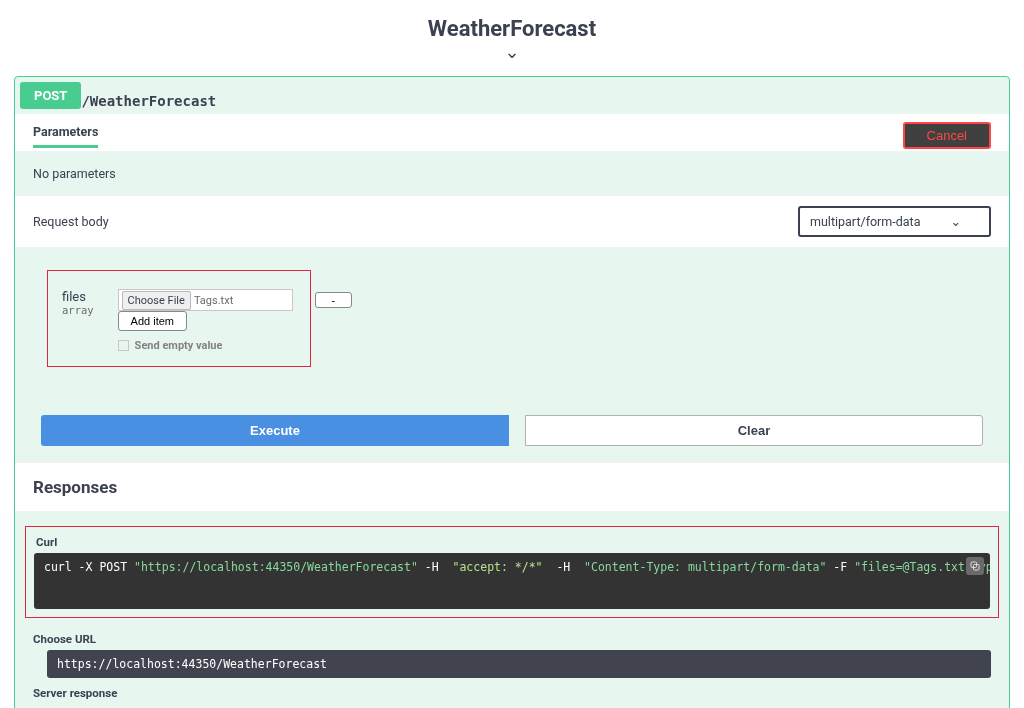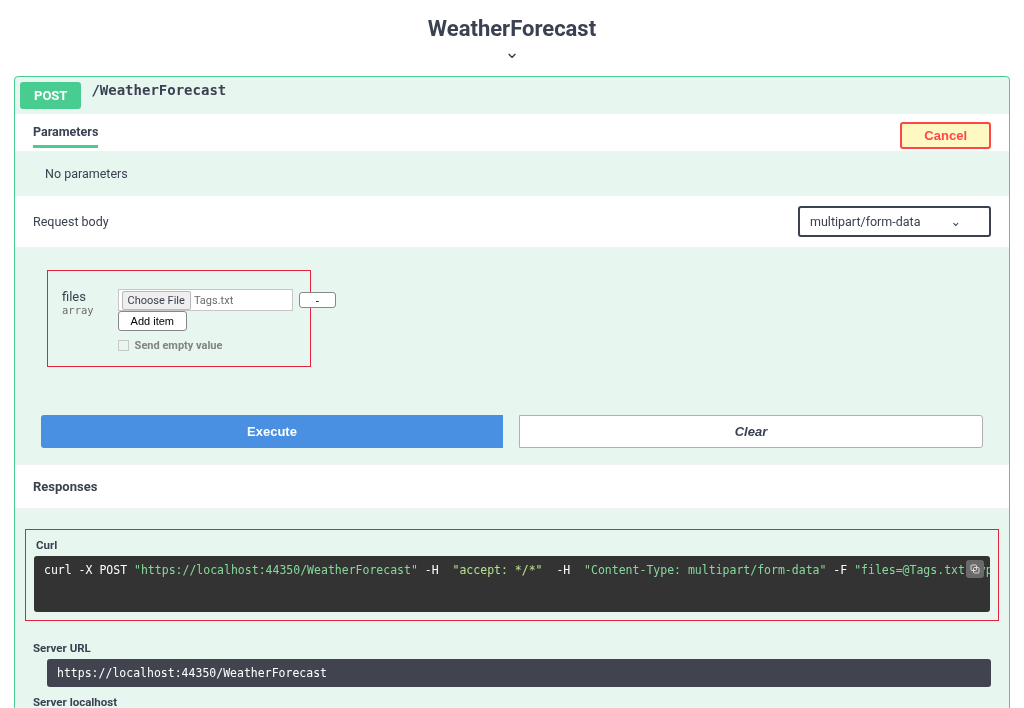--- a/index.html
+++ b/index.html
@@ -24,23 +24,22 @@
   }
   .chevron { font-size: 18px; color: #3b4151; }
 
   .opblock {
     border: 1px solid #49cc90;
     border-radius: 4px;
     background: #e8f6f0;
   }
   .opblock-summary {
     display: flex;
-    align-items: flex-start;
+    align-items: flex-end;
     padding: 5px;
-    gap: 10px;
   }
   .method-badge {
     background: #49cc90;
     color: #fff;
     font-weight: 700;
     font-size: 13px;
     padding: 6px 14px;
     border-radius: 3px;
     min-width: 60px;
     text-align: center;
@@ -62,35 +61,34 @@
     border-bottom: 1px solid rgba(0,0,0,0.05);
   }
   .params-tab {
     font-weight: 700;
     font-size: 12.5px;
     padding-bottom: 6px;
     border-bottom: 3px solid #49cc90;
     display: inline-block;
   }
   .cancel-btn {
-    background: #fef9c3;
+    background: #404040;
     color: #ff4646;
     border: 2px solid #ff4646;
-    font-weight: 700;
+    font-weight: 400;
     font-size: 13px;
     padding: 4px 22px;
     border-radius: 3px;
     cursor: pointer;
   }
   .no-params {
     padding: 14px 18px;
     color: #3b4151;
     font-size: 12.5px;
     background:#e8f6f0;
-    margin-left:12px;
   }
   .reqbody-bar {
     background: #fff;
     display: flex;
     justify-content: space-between;
     align-items: center;
     padding: 10px 18px;
     border-top: 1px solid rgba(0,0,0,0.05);
     border-bottom: 1px solid rgba(0,0,0,0.05);
   }
@@ -112,21 +110,21 @@
   }
   .files-inner {
     border: 1px solid #e2233f;
     padding: 18px 14px 14px 14px;
     display: flex;
     gap: 24px;
     width: 264px;
   }
   .files-label { font-size: 13px; color:#3b4151; }
   .files-type { font-family: ui-monospace, Menlo, monospace; font-size: 10.5px; color:#6b6b6b; }
-  .file-row { display:flex; gap:6px; align-items:center; }
+  .file-row { display:flex; gap:22px; align-items:center; }
   .fileselect {
     display:flex; align-items:center;
     border:1px solid #c7c7c7; height:22px; background:#fff;
     font-size:11px; width:175px;
   }
   .fileselect-btn {
     border:1px solid #b8b8b8; background:#efefef; padding:2px 5px; font-size:11px; border-radius:2px; margin:1px 3px;
   }
   .fileselect-name { font-size:11px; color:#6a6a6a; }
   .dash-btn {
@@ -142,31 +140,31 @@
 
   .btn-row {
     display:flex; padding: 12px 26px 16px 26px; gap:16px;
   }
   .execute-btn {
     flex:1; background:#4990e2; color:#fff; border:none; font-weight:700; font-size:13px;
     padding:8px; border-radius:3px 0 0 3px; cursor:pointer;
   }
   .clear-btn {
     flex:1; background:#fff; color:#3b4151; border:1px solid #b0b0b0; font-weight:700; font-size:13px;
-    padding:8px; border-radius:0 3px 3px 0; cursor:pointer;font-style:italic;
+    padding:2px; border-radius:0 3px 3px 0; cursor:pointer;
   }
 
   .responses-bar {
-    background:#fff; padding: 14px 18px 14px 18px; font-weight:700; font-size:13px;
+    background:#fff; padding: 14px 18px 14px 18px; font-weight:700; font-size:17px;
     border-top:1px solid rgba(0,0,0,0.05);
     border-bottom:1px solid rgba(0,0,0,0.05);
   }
 
   .curl-block {
-    margin: 20px 10px;
+    margin: 14px 10px;
     border: 1px solid #e2233f;
     padding: 4px 8px 8px 8px;
     position: relative;
   }
   .sub-label { font-size:11.5px; color:#3b4151; font-weight:700; margin: 4px 0 4px 2px; }
   .sub-label-plain { font-size:11.5px; color:#3b4151; font-weight:700; margin: 8px 18px 4px 18px; }
 
   .codeblock {
     background:#333333; color:#fff; font-family: ui-monospace, Menlo, Consolas, monospace;
     font-size:11.5px; padding: 7px 10px; border-radius:3px; position:relative;
@@ -256,26 +254,26 @@
       <div class="codeblock"><span>curl -X POST </span><span class="g">"https://localhost:44350/WeatherForecast"</span><span> -H </span><span class="y"> "accept: */*" </span><span> -H </span><span class="g"> "Content-Type: multipart/form-data" </span><span>-F </span><span class="g">"files=@Tags.txt;type=text/plain"</span>
         <span class="copy-icon">
           <svg viewBox="0 0 24 24">
               <rect x="9" y="9" width="11" height="11" rx="2"></rect>
               <rect x="4" y="4" width="11" height="11" rx="2"></rect>
             </svg>
         </span>
       </div>
     </div>
 
-    <div class="sub-label-plain">Server URL</div>
+    <div class="sub-label-plain">Choose URL</div>
     <div class="url-block">
       <div class="codeblock url-code">https://localhost:44350/WeatherForecast</div>
     </div>
 
-    <div class="sub-label-plain">Server localhost</div>
+    <div class="sub-label-plain">Server response</div>
     <div class="table-head">
       <div class="col-code">Code</div>
       <div class="col-details">Details</div>
     </div>
     <div class="resp-row">
       
       
     </div>
 
   </div>

